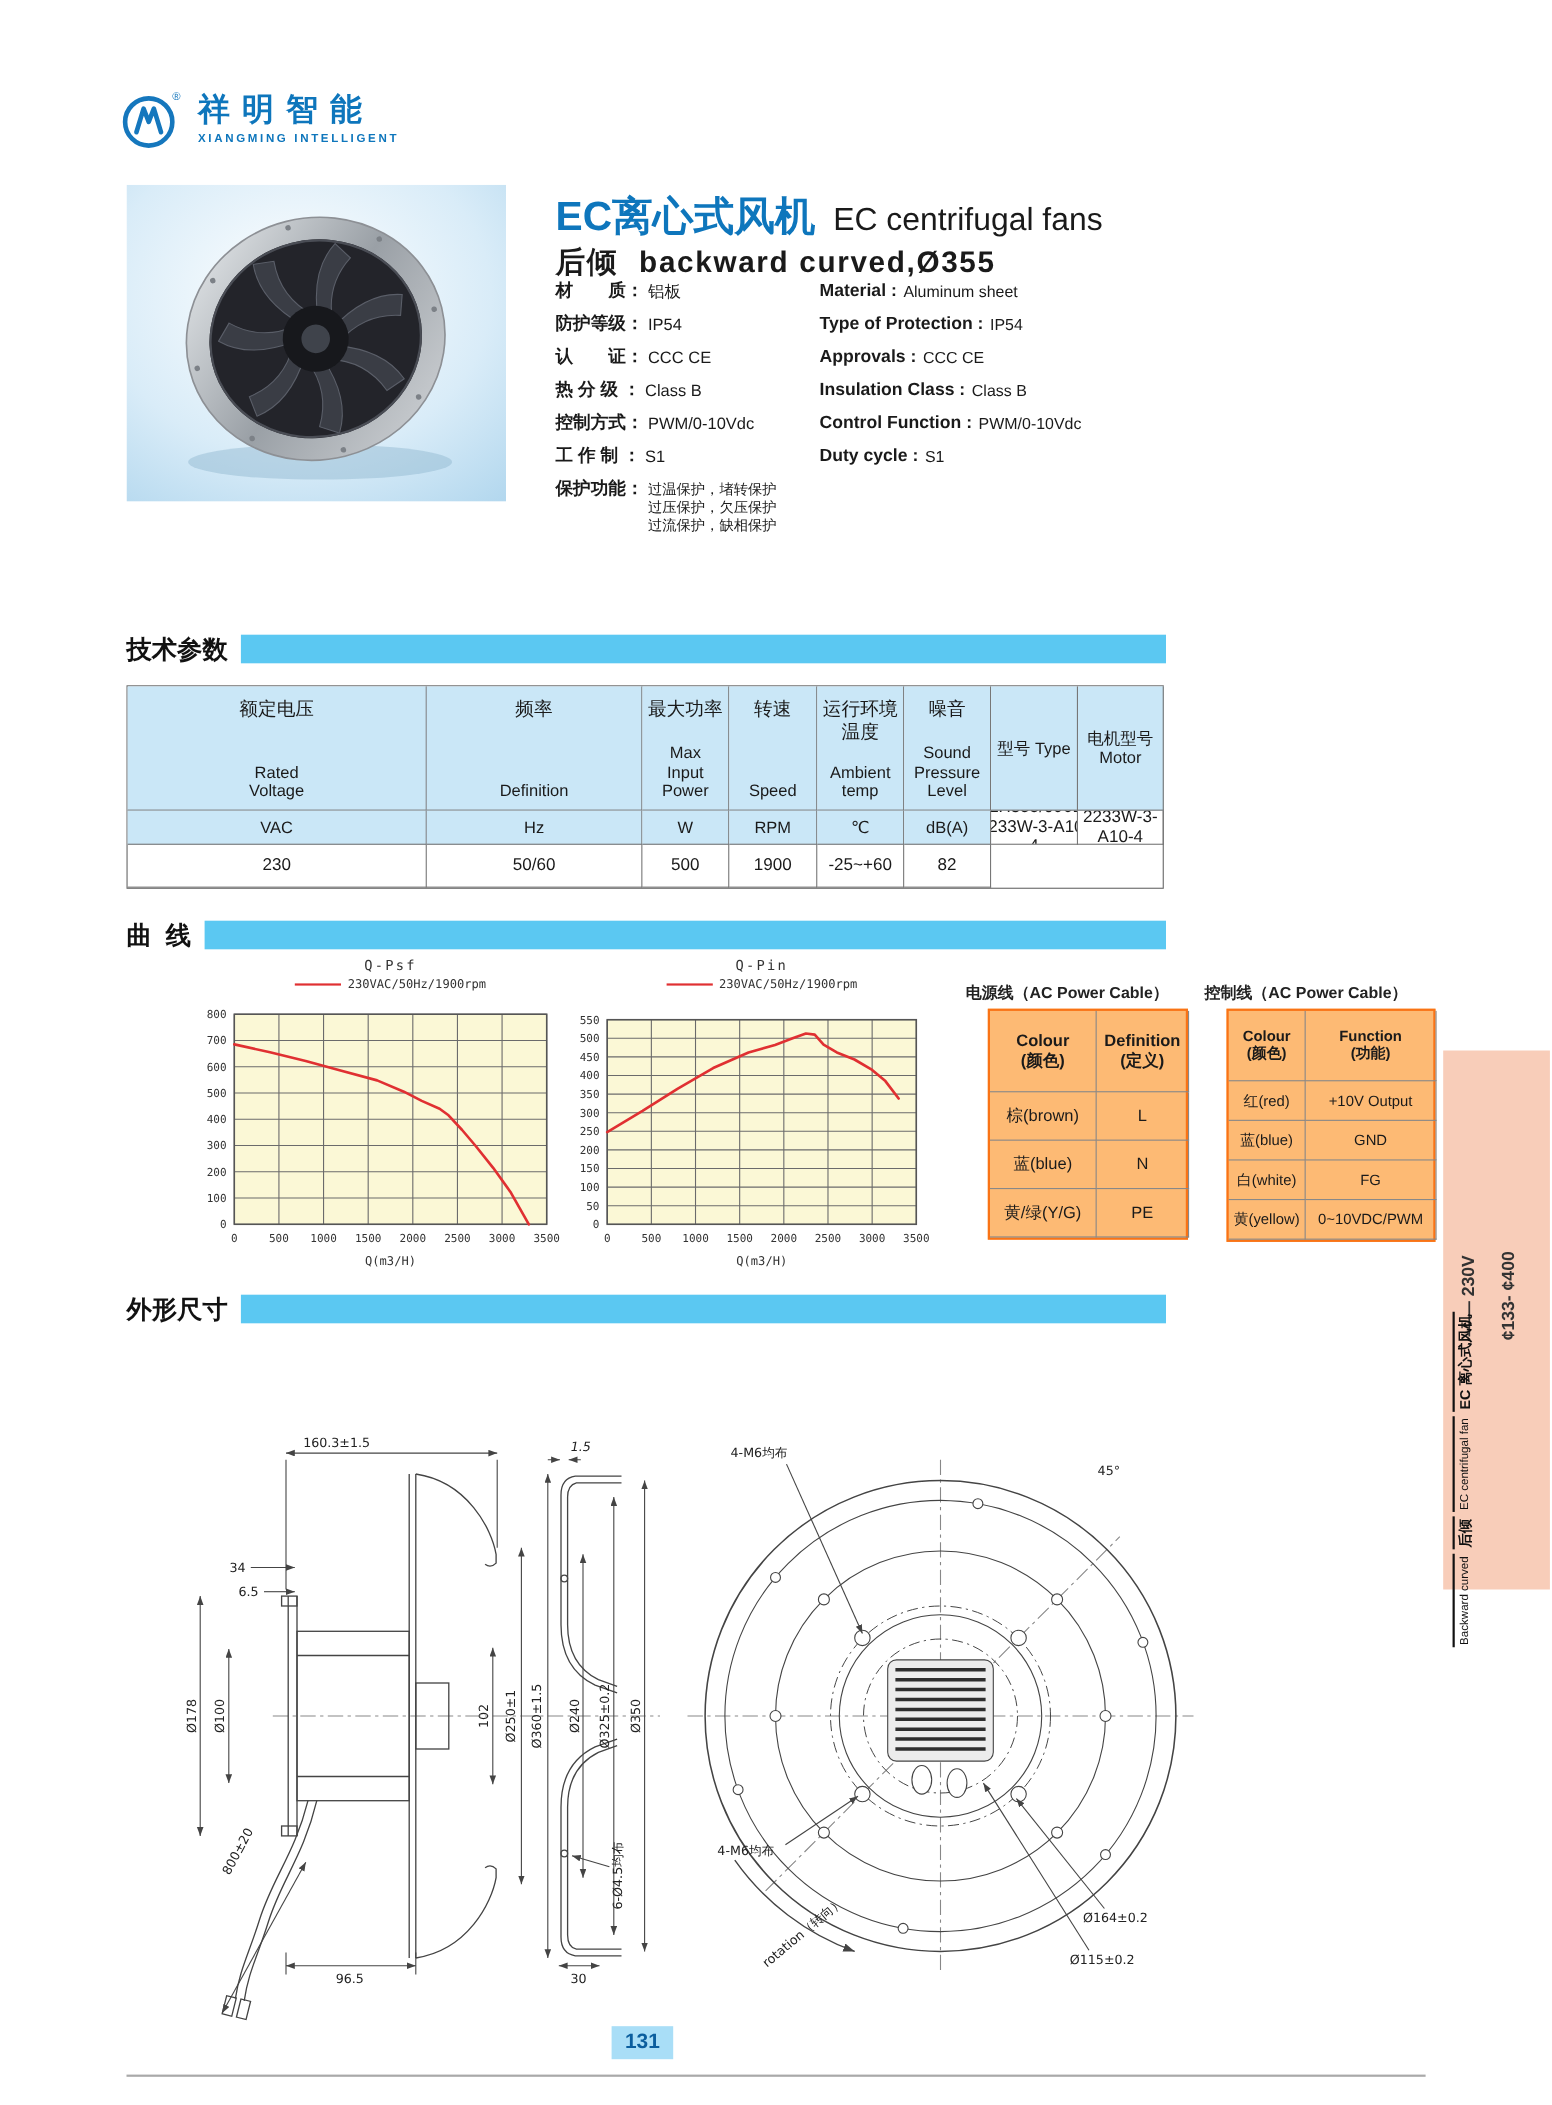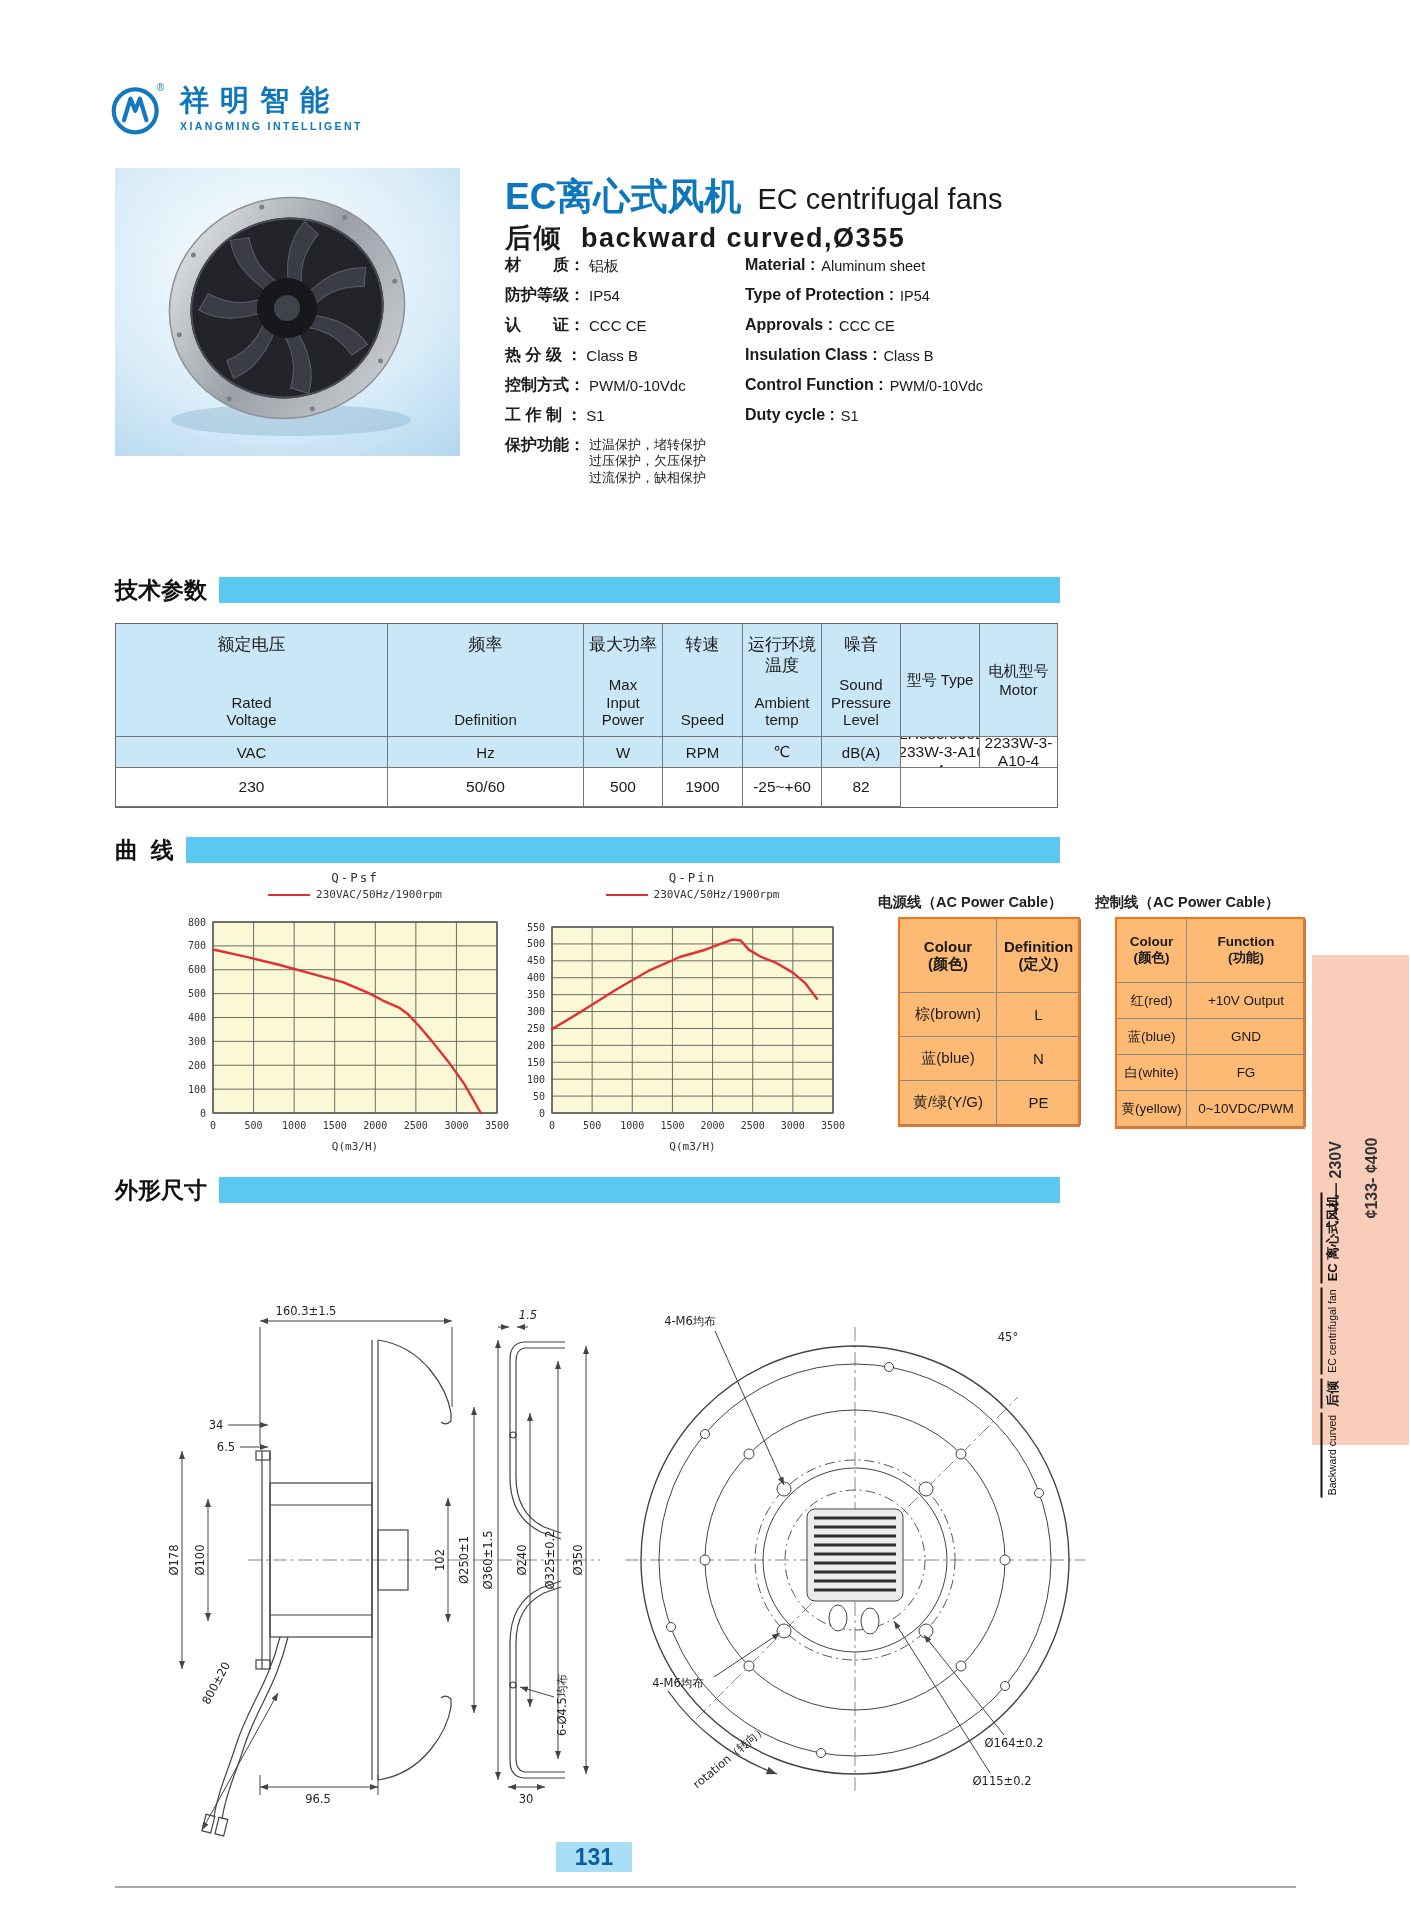--- a/index.html
+++ b/index.html
@@ -88,23 +88,23 @@
      font-size:16px;font-weight:bold;color:#333;}
   #v-size{left:1289px;top:1167px;width:170px;height:22px;transform:rotate(-90deg);
      font-size:16px;font-weight:bold;color:#333;}
   #v-ec{left:1265px;top:1313px;width:175px;height:64px;transform:rotate(-90deg);transform-origin:center;
      display:flex;flex-direction:row;align-items:flex-start;justify-content:center;gap:4px;}
   #v-ec .ln{border-top:2px solid #111;padding:3px 2px 0 2px;line-height:1.15;white-space:nowrap;}
   .ln.cn{font-size:13px;font-weight:bold;color:#111;}
   .ln.en{font-size:10.5px;color:#111;}
 
   
-  #page-box{left:556px;top:1842px;width:76px;height:30px;background:#a9def7;
+  #page-box{left:556px;top:1842px;width:56px;height:30px;background:#a9def7;
      display:flex;align-items:center;justify-content:center;
-     font-size:23px;font-weight:bold;color:#0b5e9e;}
+     font-size:19px;font-weight:bold;color:#0b5e9e;}
   #bottom-line{left:115px;top:1886px;width:1181px;height:2px;background:#a9a9a9;}
 </style>
 </head>
 <body>
 
 <div id="page">
 
   <div class="abs" id="logo">
     <svg width="56" height="58" viewBox="0 0 60 62">
       <circle cx="27" cy="33" r="23" fill="none" stroke="#1577bd" stroke-width="4.5"></circle>

